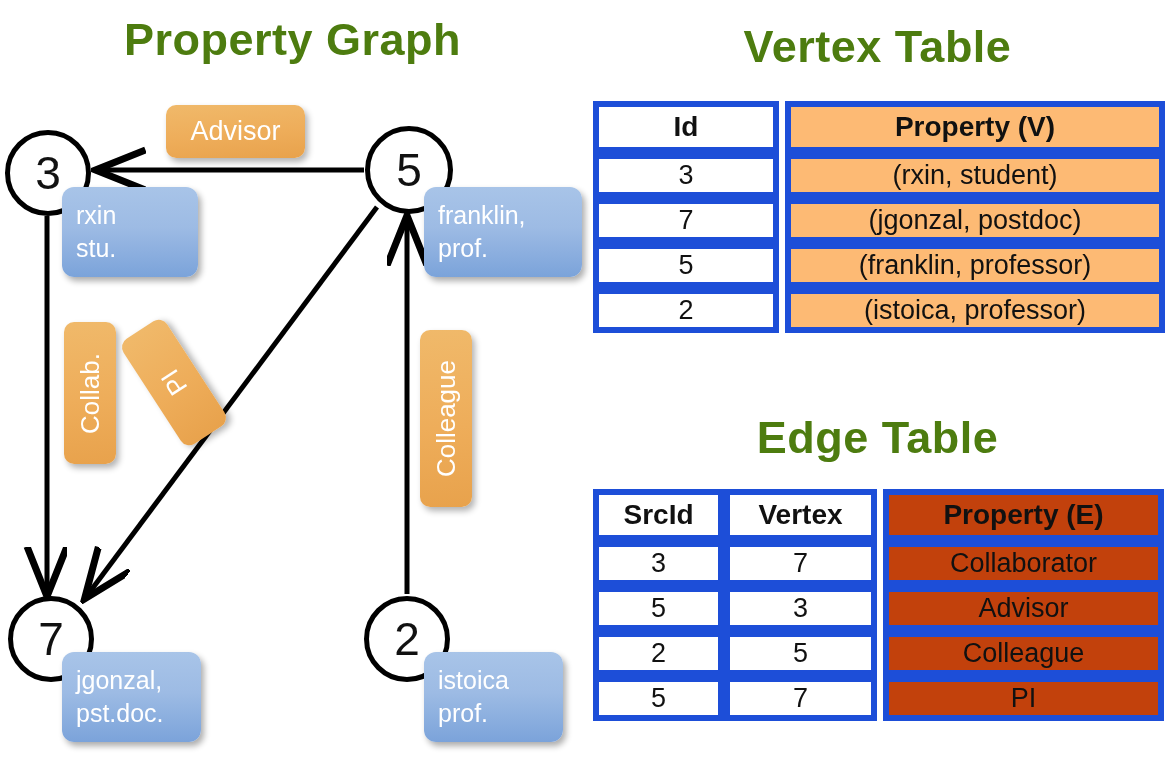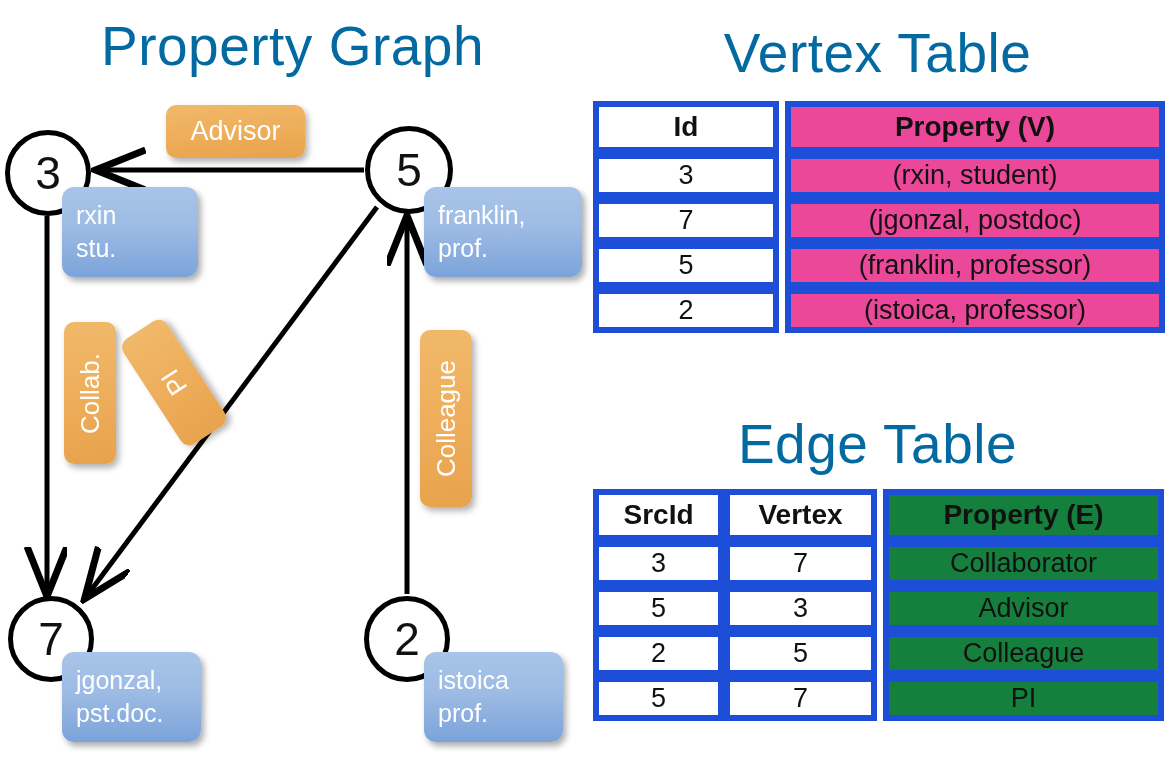--- a/index.html
+++ b/index.html
@@ -13,23 +13,23 @@
     position: relative;
     overflow: hidden;
     font-family: "Liberation Sans", sans-serif;
     color: #000000;
   }
 
   
   .panel-title {
     position: absolute;
     font-family: "Liberation Sans", sans-serif;
-    font-weight: 400;
-    font-size: 55px;
-    color: #0369a1;
+    font-weight: 700;
+    font-size: 45px;
+    color: #4d7c0f;
     letter-spacing: 0.5px;
     white-space: nowrap;
     text-align: center;
   }
   #title-property-graph { left: 0px;   top: 14px;  width: 585px; }
   #title-vertex-table   { left: 585px; top: 21px;  width: 585px; }
   #title-edge-table     { left: 585px; top: 412px; width: 585px; }
 
   
   #graph-canvas {
@@ -155,28 +155,28 @@
     border: none !important;
     width: 6px;
     padding: 0 !important;
     background: transparent;
   }
 
   
   #vertex-table { left: 593px; top: 101px; }
   #vertex-table .col-id   { width: 186px; }
   #vertex-table .col-prop { width: 380px; }
-  .cell-blue { background: #ec4899; }
+  .cell-blue { background: #fdba74; }
 
   
   #edge-table { left: 593px; top: 489px; }
   #edge-table .col-src  { width: 131px; }
   #edge-table .col-dst  { width: 153px; }
   #edge-table .col-prop { width: 281px; }
-  .cell-orange { background: #15803d; }
+  .cell-orange { background: #c2410c; }
 </style>
 </head>
 <body>
 
 <div id="title-property-graph" class="panel-title">Property Graph</div>
 
 <div id="graph-canvas">
 
   <svg id="graph-svg" viewBox="0 0 585 760" preserveAspectRatio="none">
     <defs>

